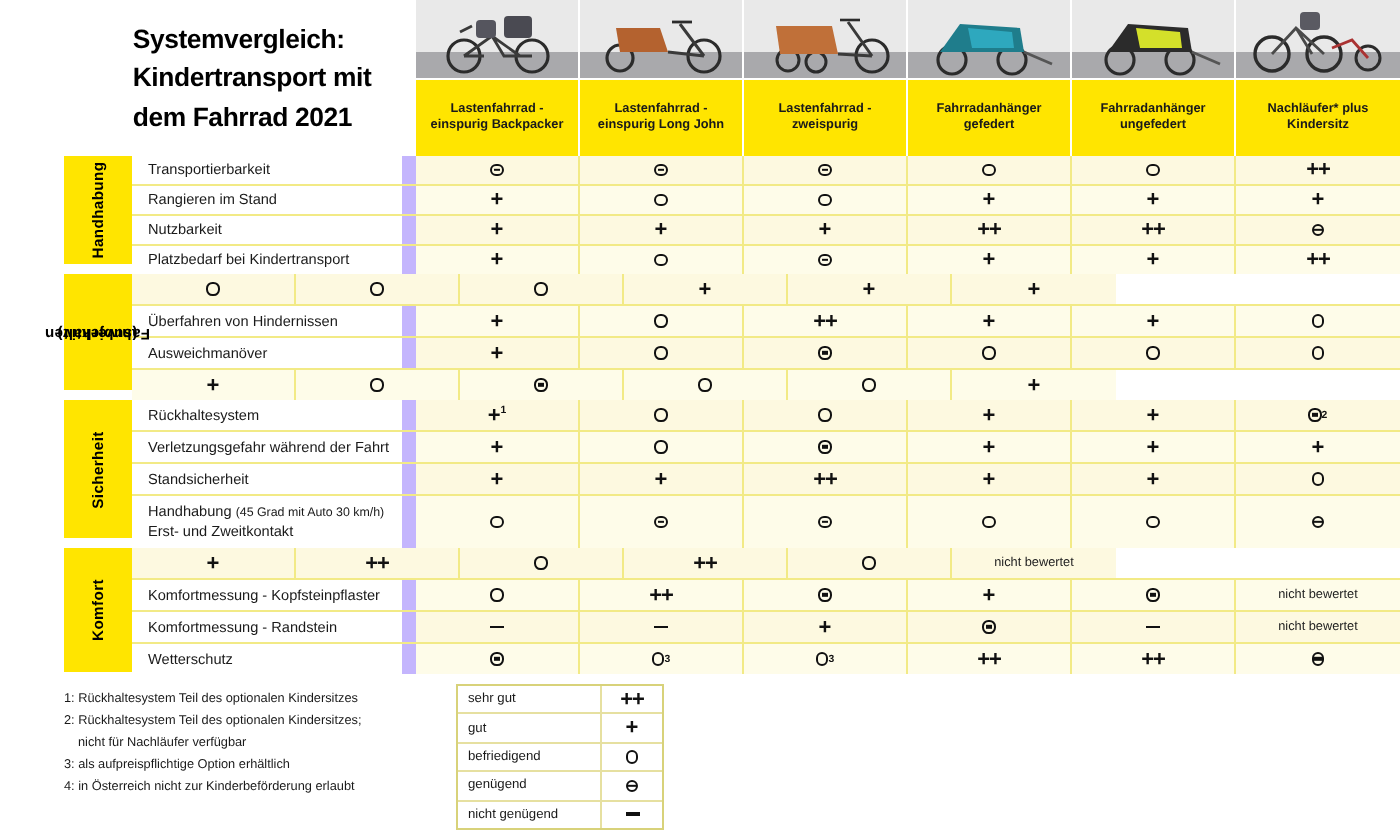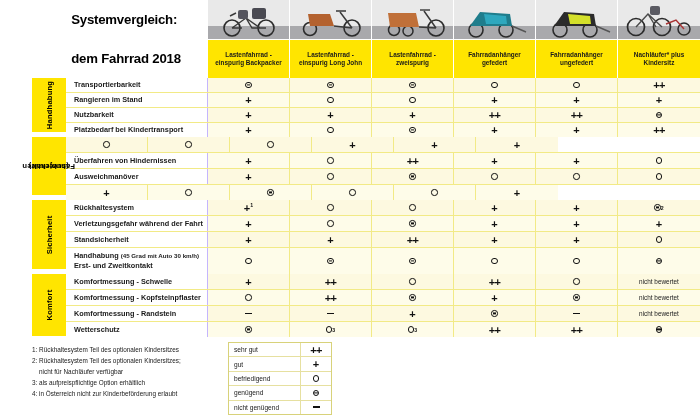--- a/index.html
+++ b/index.html
@@ -67,22 +67,21 @@
   }
   .grp-rows{flex:1;}
   .row{display:flex;width:634px;border-bottom:1px solid #f2ea86;}
   .row:last-child{border-bottom:none;}
   .rlab{
     width:142px;box-sizing:border-box;
     background:#fff;
     padding:0 0 0 8px;
     display:flex;align-items:center;
     font-size:7.3px;color:#1a1a1a;line-height:1.25;
-    border-right:1px solid #c4b5fd;
-    font-weight:bold;
+    border-right:7px solid #c4b5fd;
   }
   .rlab .sub{font-size:6.2px;}
   .cells{display:flex;flex:1;}
   .cell{
     width:82px;box-sizing:border-box;
     background:#fdf9e0;
     display:flex;align-items:center;justify-content:center;
     font-size:10px;font-weight:bold;color:#111;
     border-right:1px solid #f2ea86;
     position:relative;
@@ -135,22 +134,22 @@
 </style>
 </head>
 <body>
 
 <div class="sheet">
 
   <div class="top">
     <div class="title-cell">
       <h1>
         <span>Systemvergleich:</span><br>
-        <br>
-        <span>dem Fahrrad 2018</span>
+        <span>Kindertransport mit</span><br>
+        <span>dem Fahrrad 2021</span>
       </h1>
     </div>
     <div class="hcols">
 
       <div class="hcol">
         <div class="hphoto">
           <div class="floor"></div>
           <svg viewBox="0 0 82 40" width="82" height="40" style="position:absolute;left:0;top:0">
             <circle cx="24" cy="28" r="8" fill="none" stroke="#2b2b2b" stroke-width="1.6"></circle>
             <circle cx="58" cy="28" r="8" fill="none" stroke="#2b2b2b" stroke-width="1.6"></circle>
@@ -547,21 +546,20 @@
         </div>
       </div>
     </div>
 
     <div class="grp">
       <div class="grp-tab" style="height:62px;border-bottom:none">
         <span>Komfort</span>
       </div>
       <div class="grp-rows">
         <div class="row" style="height:15px">
-          <div class="rlab">Komfortmessung - Schwelle</div>
           <div class="cells">
             <div class="cell">
                 <span class="g-p">+</span>
               </div>
             <div class="cell">
                 <span class="g-pp">++</span>
               </div>
             <div class="cell">
                 <span class="g-o"></span>
               </div>

